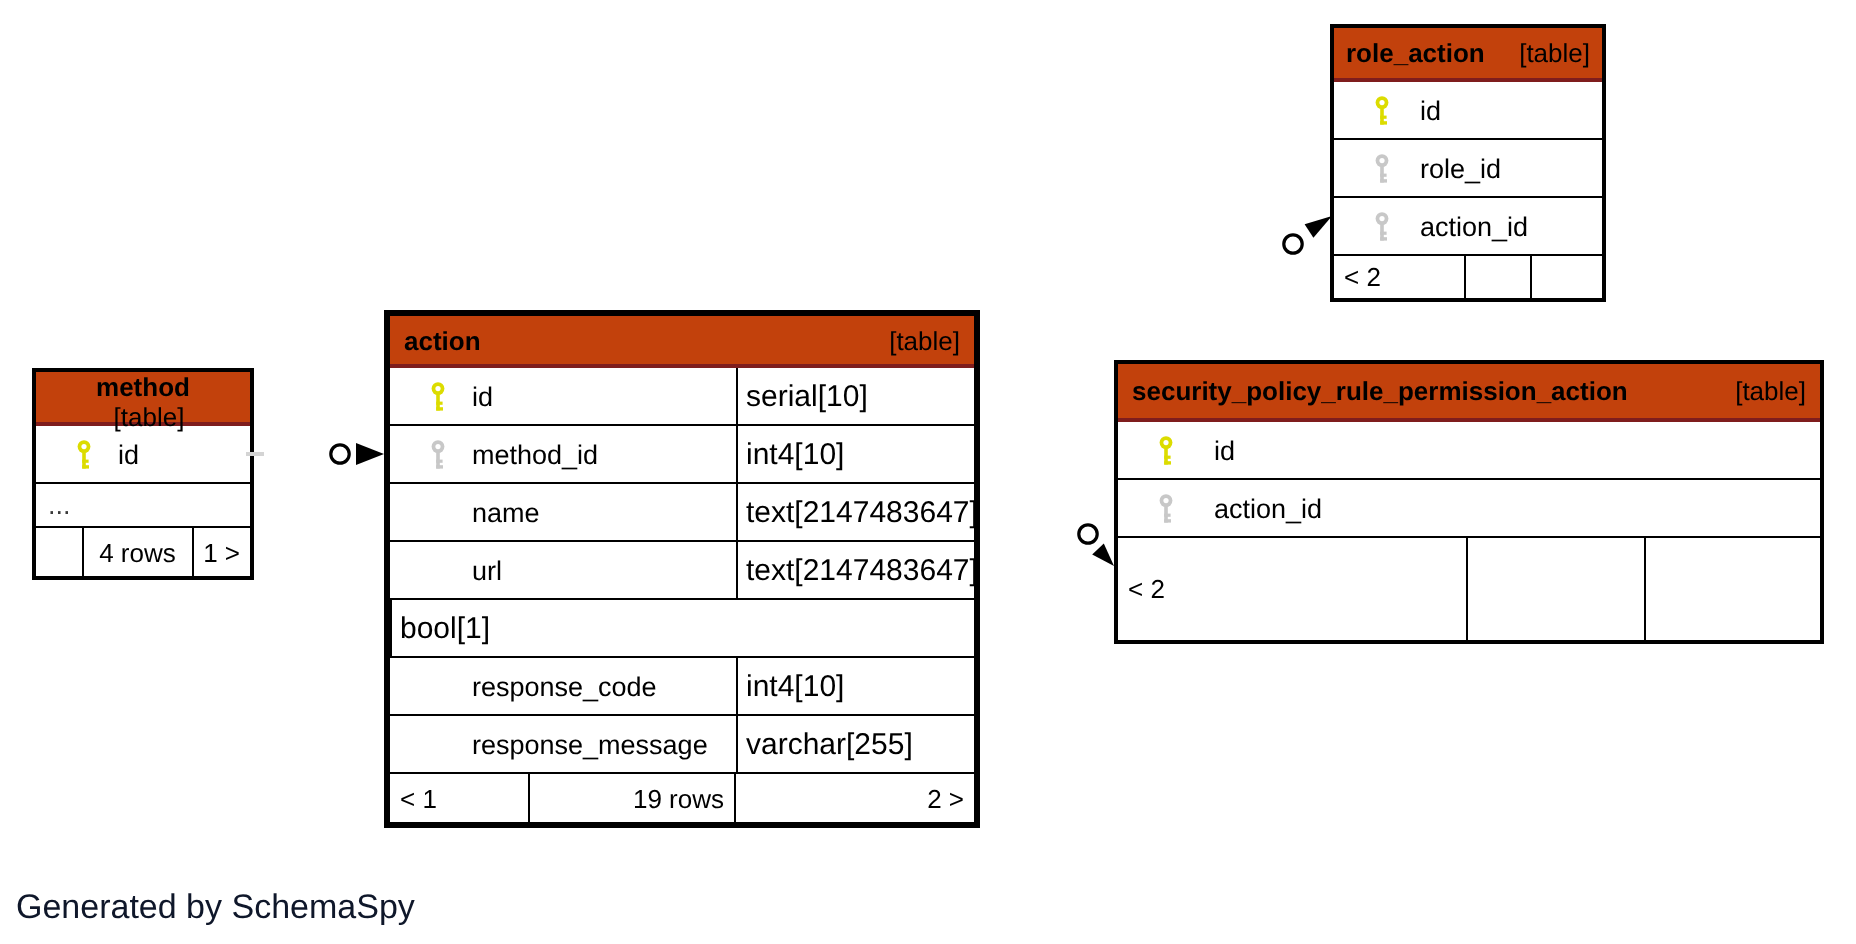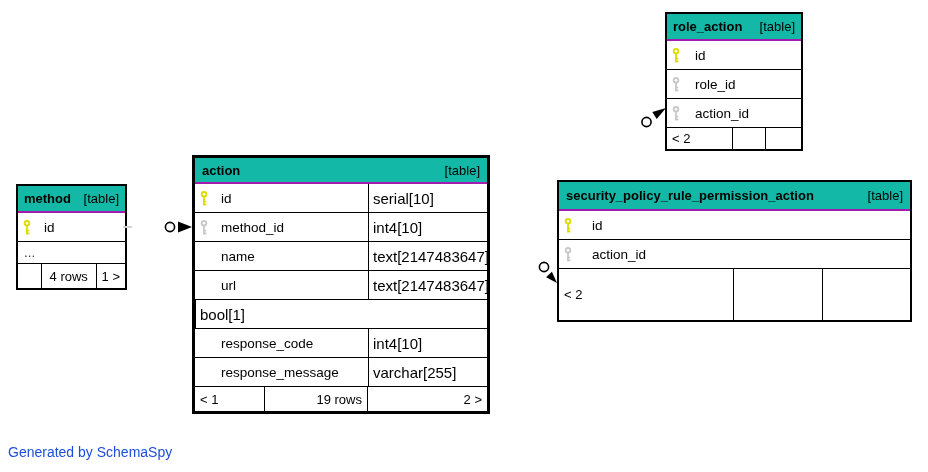--- a/index.html
+++ b/index.html
@@ -10,48 +10,48 @@
   }
   .canvas { position:absolute; inset:0; }
 
   
   .tbl {
     position:absolute; background:#fff;
     border:2px solid #000;
     display:flex; flex-direction:column;
   }
   .tbl-header {
-    background:#14b8a6; border-bottom:2px solid #a21caf;
+    background:#c2410c; border-bottom:2px solid #7f1d1d;
     display:flex; justify-content:space-between; align-items:center;
     padding:0 7px; flex:none;
   }
   .tbl-name { font-weight:bold; font-size:13px; white-space:nowrap; }
   .tbl-tag  { font-size:13px; white-space:nowrap; margin-left:6px; }
 
   .col-row { display:flex; align-items:stretch; border-bottom:1px solid #000; flex:none; }
-  .name-cell { display:flex; align-items:center; padding-left:4px; flex:1; min-width:0; }
+  .name-cell { display:flex; align-items:center; padding-left:19px; flex:1; min-width:0; }
   .key-slot { width:10px; height:16px; margin-right:14px; flex:none; }
   .key-svg { width:10px; height:16px; display:block; }
   .key-svg.pk { fill:#dcdc00; }
   .key-svg.fk { fill:#c8c8c8; }
   .col-name { font-size:13.5px; white-space:nowrap; }
   .type-cell {
     flex:1; display:flex; align-items:center;
     border-left:1px solid #000; padding-left:4px;
     font-size:15px; white-space:nowrap;
   }
 
   .tbl-footer { flex:1; display:flex; font-size:13px; }
   .ftc { display:flex; align-items:center; border-right:1px solid #000; padding:0 5px; white-space:nowrap; }
   .ftc:last-child { border-right:none; }
   .al { justify-content:flex-start; } .ar { justify-content:flex-end; } .ac { justify-content:center; }
 
   
   #t-method { left:16px; top:184px; width:111px; height:106px; }
-  #t-method .tbl-header { height:27px; padding:0 6px; }
+  #t-method .tbl-header { height:27px; padding:0 6px;flex-direction:column; }
   #t-method .col-row { height:29px; }
   #t-method .row-dots { height:22px; }
   #t-method .row-dots .name-cell { padding-left:6px; color:#3a3a3a; }
   #t-method .key-slot { margin-right:12px; }
   #t-method .ftc.c1 { width:24px; }
   #t-method .ftc.c2 { width:55px; padding:0 2px; }
 
   
   #t-action { left:192px; top:155px; width:298px; height:259px; border-width:3px; }
   #t-action .tbl-header { height:26px; }
@@ -75,21 +75,21 @@
   #t-sec .key-slot { margin-right:19px; }
   #t-sec .ftc.c1 { width:175px; }
   #t-sec .ftc.c2 { width:89px; }
 
   
   .conn { position:absolute; overflow:visible; }
   .conn circle { fill:#fff; stroke:#000; stroke-width:1.6px; }
   .conn polygon { fill:#000; }
   .edge-stub { position:absolute; background:#d4d4d4; }
 
-  .note { position:absolute; left:8px; top:444px; font-size:14px; color:#1d4ed8; }
+  .note { position:absolute; left:8px; top:444px; font-size:17px; color:#0f172a; }
 </style>
 </head>
 <body>
 
 <svg width="0" height="0" style="position:absolute" aria-hidden="true">
   <defs>
     <g id="key-shape">
       <circle cx="5" cy="4.3" r="3.2"></circle>
       <circle cx="5" cy="4.3" r="1.3" fill="#ffffff"></circle>
       <rect x="4.1" y="7" width="1.8" height="8.3"></rect>

